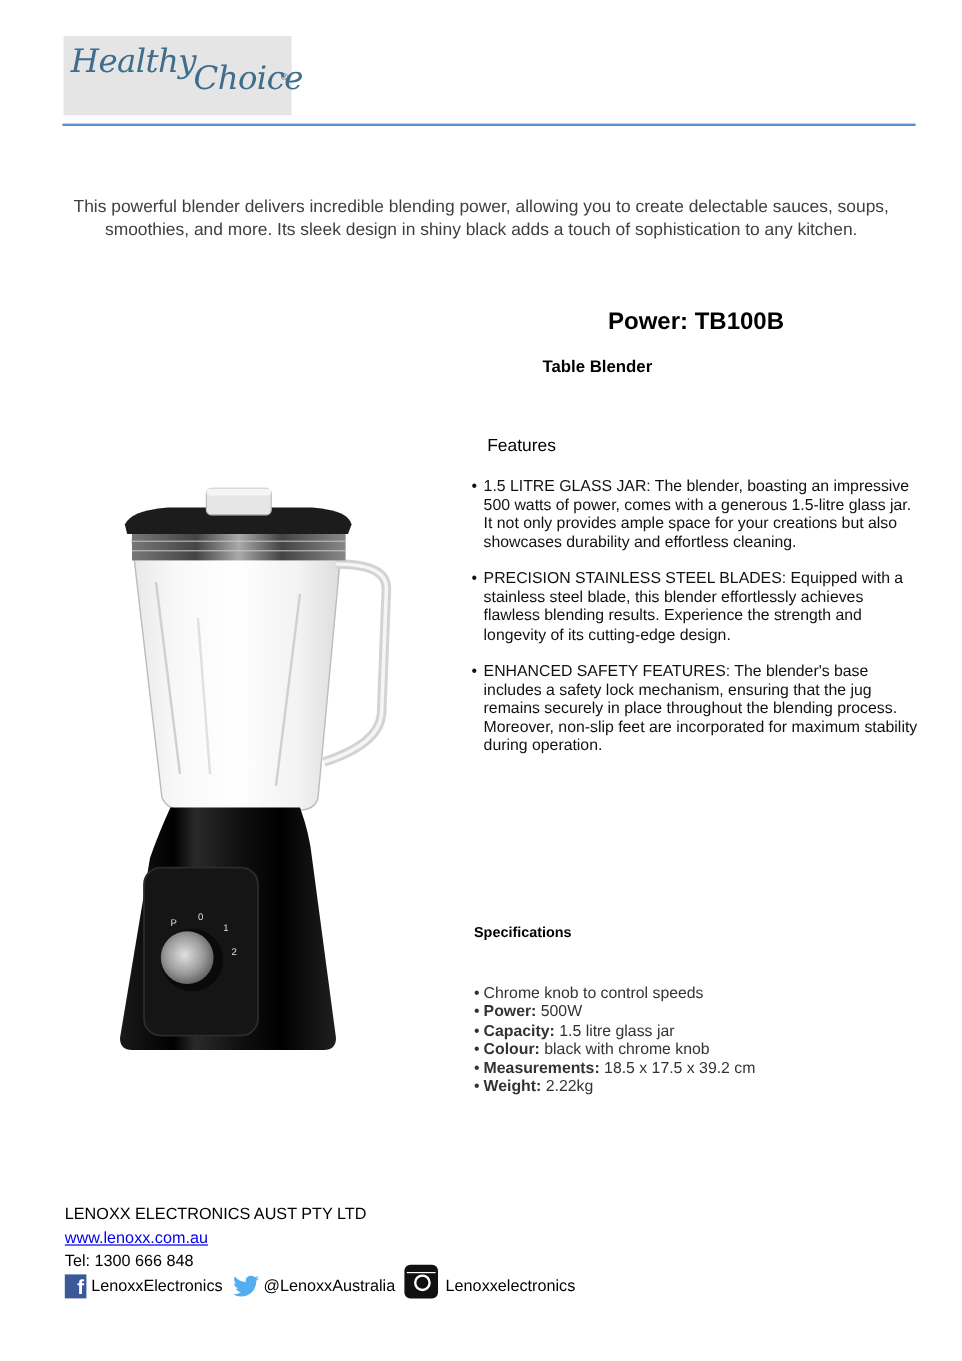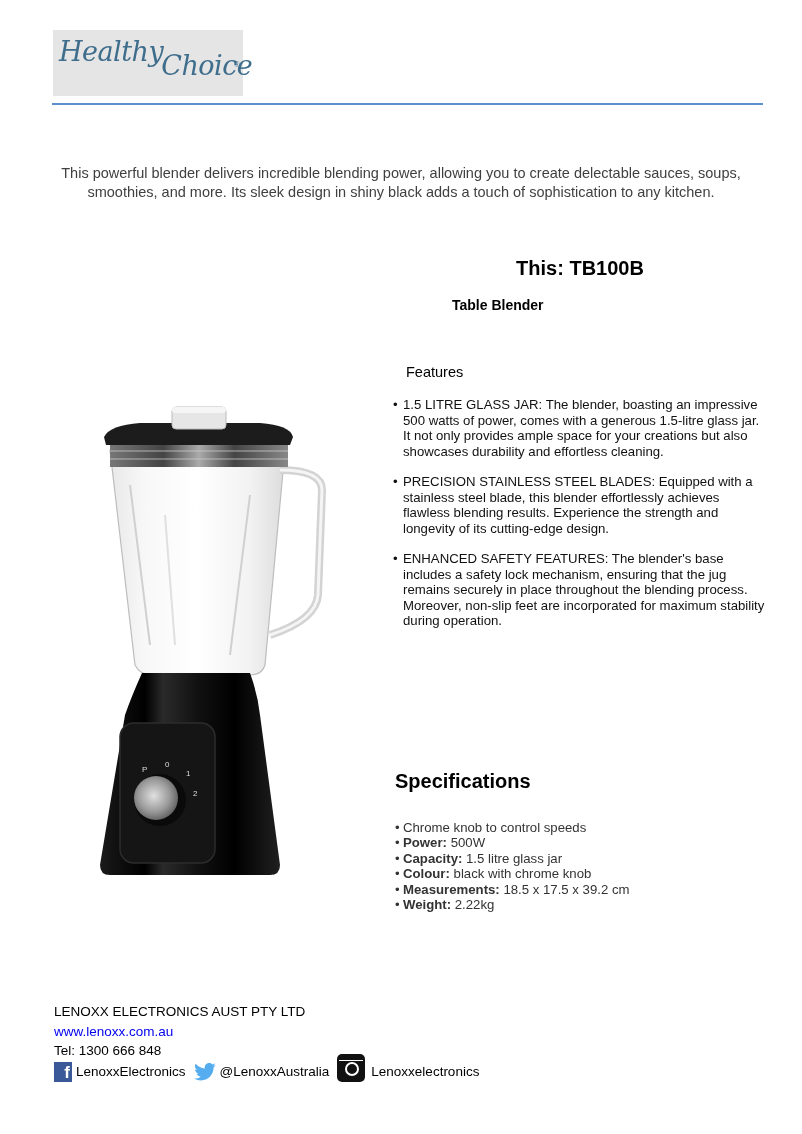--- a/index.html
+++ b/index.html
@@ -17,28 +17,28 @@
     .model { position: absolute; left: 480px; top: 257px; width: 200px; text-align: center; font-size: 20px; font-weight: bold; color: #000; }
     .subtitle { position: absolute; left: 452px; top: 297px; width: 186px; text-align: left; font-size: 14px; font-weight: bold; }
 
     .blender { position: absolute; left: 90px; top: 395px; width: 250px; height: 490px; }
 
     .features-title { position: absolute; left: 406px; top: 364px; font-size: 14.5px; font-weight: normal; }
     .features { position: absolute; left: 393px; top: 397px; width: 375px; margin: 0; padding: 0; list-style: none; }
     .features li { position: relative; padding-left: 10px; font-size: 13.2px; line-height: 15.5px; margin-bottom: 15px; color: #111; }
     .features li::before { content: "•"; position: absolute; left: 0; top: 0; }
 
-    .spec-title { position: absolute; left: 395px; top: 770px; font-size: 20px; font-weight: bold; }
+    .spec-title { position: absolute; left: 395px; top: 770px; font-size: 12px; font-weight: bold; }
     .specs { position: absolute; left: 395px; top: 820px; margin: 0; padding: 0; list-style: none; }
     .specs li { font-size: 13.2px; line-height: 15.4px; color: #333; padding-left: 8px; position: relative; }
     .specs li::before { content: "•"; position: absolute; left: 0; top: 0; }
     .specs b { color: #333; }
 
     .footer { position: absolute; left: 54px; top: 1002px; font-family: "Liberation Sans", sans-serif; font-size: 13.5px; color: #000; line-height: 19.5px; }
-    .footer a { color: #0000ee; }
+    .footer a { color: #0000ee; text-decoration: underline; }
     .social { display: flex; align-items: center; margin-top: 1px; }
     .social .item { display: flex; align-items: center; margin-right: 8px; }
     .fb { width: 18px; height: 20px; background: #3b5998; color: #fff; font-weight: bold; font-size: 17px; line-height: 22px; text-align: right; padding-right: 2px; box-sizing: border-box; margin-right: 4px; }
     .tw { width: 22px; height: 18px; margin-right: 4px; }
     .ig { width: 28px; height: 28px; background: #111; border-radius: 5px; position: relative; margin-right: 6px; margin-top: -8px; }
     .ig::before { content: ""; position: absolute; left: 8px; top: 8px; width: 10px; height: 10px; border: 2px solid #fff; border-radius: 50%; }
     .ig::after { content: ""; position: absolute; left: 2px; top: 6px; width: 24px; height: 1px; background: #fff; }
   </style>
 </head>
 <body>
@@ -47,21 +47,21 @@
   <div class="logo-text">
     <span>Healthy</span><span class="w2">Choice</span>
   </div>
   <span class="logo-reg">®</span>
 </div>
 
 <div class="divider"></div>
 
 <p class="intro">This powerful blender delivers incredible blending power, allowing you to create delectable sauces, soups, smoothies, and more. Its sleek design in shiny black adds a touch of sophistication to any kitchen.</p>
 
-<div class="model">This: TB100B</div>
+<div class="model">Power: TB100B</div>
 <div class="subtitle">Table Blender</div>
 
 <svg class="blender" viewBox="0 0 250 490" xmlns="http://www.w3.org/2000/svg">
   <defs>
     <linearGradient id="glass" x1="0" x2="1" y1="0" y2="0">
       <stop offset="0" stop-color="#e8e8e8"></stop>
       <stop offset="0.2" stop-color="#f8f8f8"></stop>
       <stop offset="0.5" stop-color="#ffffff"></stop>
       <stop offset="0.8" stop-color="#f2f2f2"></stop>
       <stop offset="1" stop-color="#dcdcdc"></stop>

